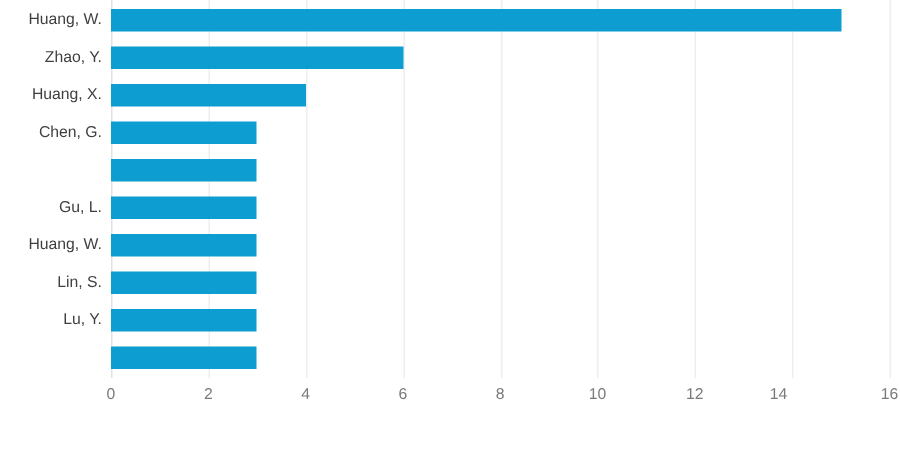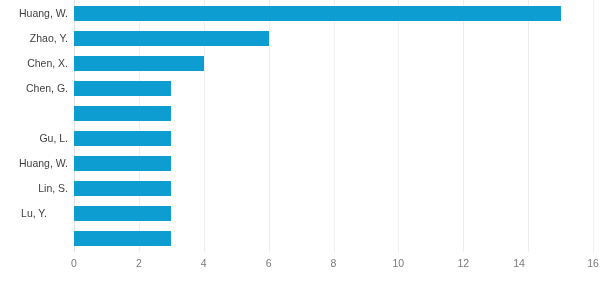--- a/index.html
+++ b/index.html
@@ -110,26 +110,26 @@
   }
 </style>
 </head>
 <body>
 
 <div id="chart-root">
 
   <div class="cat-labels">
       <div class="cat-label" style="top: 7px;">Huang, W.</div>
       <div class="cat-label" style="top: 32px;">Zhao, Y.</div>
-      <div class="cat-label" style="top: 57px;">Chen, X.</div>
+      <div class="cat-label" style="top: 57px;">Huang, X.</div>
       <div class="cat-label" style="top: 82px;">Chen, G.</div>
       <div class="cat-label" style="top: 132px;">Gu, L.</div>
       <div class="cat-label" style="top: 157px;">Huang, W.</div>
       <div class="cat-label" style="top: 182px;">Lin, S.</div>
-      <div class="cat-label" style="top: 207px; text-align: center;">Lu, Y.</div>
+      <div class="cat-label" style="top: 207px;">Lu, Y.</div>
     </div>
 
   <div class="plot-area">
     <div class="grid-layer">
         <div class="gridline axis0" style="left: 0px;"></div>
         <div class="gridline" style="left: 64.875px;"></div>
         <div class="gridline" style="left: 129.75px;"></div>
         <div class="gridline" style="left: 194.625px;"></div>
         <div class="gridline" style="left: 259.5px;"></div>
         <div class="gridline" style="left: 324.375px;"></div>

